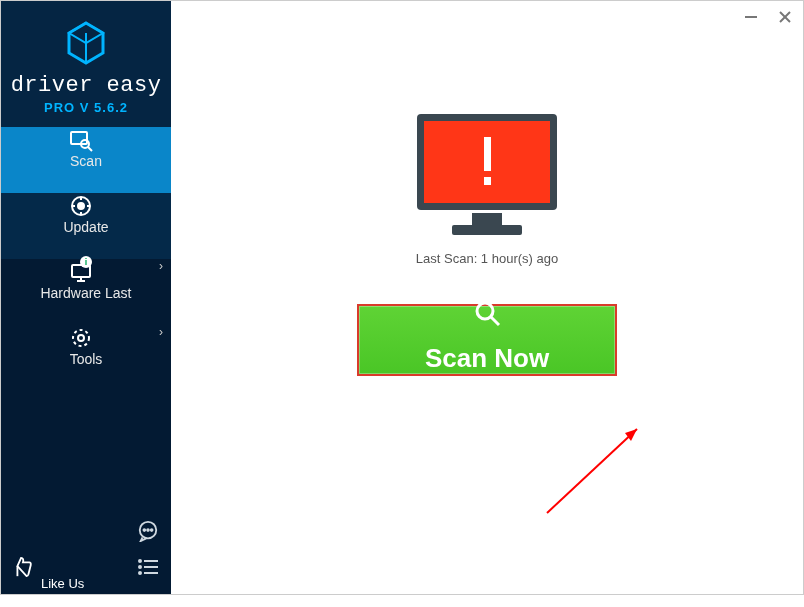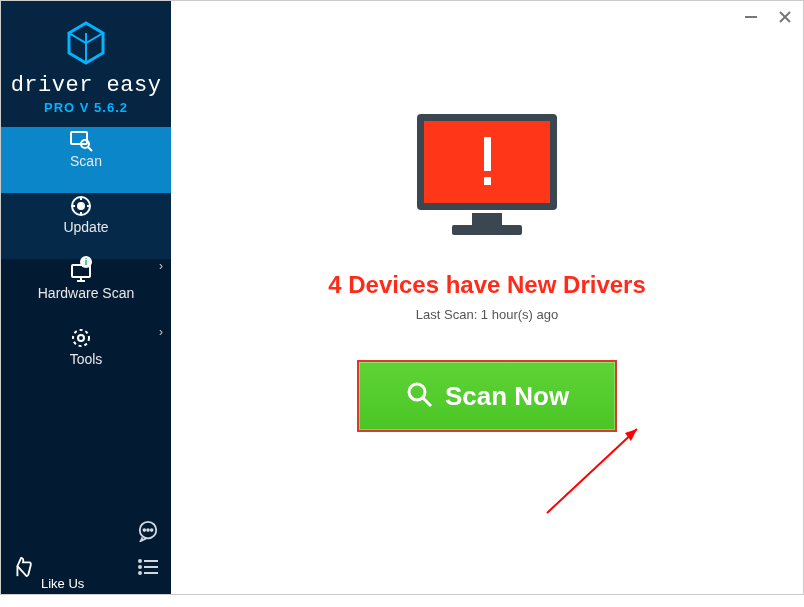--- a/index.html
+++ b/index.html
@@ -112,24 +112,25 @@
   }
   .lastscan { color: #555; font-size: 13px; margin-top: 8px; }
   .scan-btn {
     margin-top: 38px;
     width: 260px;
     height: 72px;
     background: linear-gradient(#5fd335, #4ac626);
     border: 2px solid #d93b2b;
     display: flex;
     align-items: center;
-    justify-content: center;
+    justify-content: flex-end;
     gap: 12px;
     cursor: pointer;
     box-shadow: inset 0 0 0 1px rgba(255,255,255,0.3);
+    flex-direction: column;
   }
   .scan-btn-text {
     color: #fff;
     font-size: 26px;
     font-weight: 800;
   }
   .arrow-annot {
     position: absolute;
     left: 366px;
     top: 422px;
@@ -194,21 +195,21 @@
 
       <div class="nav-item">
         <span class="nav-icon" style="position:relative">
           <svg width="24" height="24" viewBox="0 0 24 24" fill="none" stroke="#fff" stroke-width="2">
             <rect x="3" y="5" width="18" height="12" rx="1"></rect>
             <line x1="8" y1="21" x2="16" y2="21"></line>
             <line x1="12" y1="17" x2="12" y2="21"></line>
           </svg>
           <span class="badge">i</span>
         </span>
-        <span>Hardware Scan</span>
+        <span>Hardware Last</span>
         <span class="nav-chevron">›</span>
       </div>
 
       <div class="nav-item">
         <span class="nav-icon">
           <svg width="24" height="24" viewBox="0 0 24 24" fill="none" stroke="#fff" stroke-width="2">
             <circle cx="12" cy="12" r="8" stroke-dasharray="3 3"></circle>
             <circle cx="12" cy="12" r="3"></circle>
           </svg>
         </span>
@@ -269,21 +270,20 @@
       <svg width="150" height="130" viewBox="0 0 150 130">
         <rect x="5" y="5" width="140" height="96" rx="4" fill="#3a4750"></rect>
         <rect x="12" y="12" width="126" height="82" fill="#ff3617"></rect>
         <rect x="60" y="104" width="30" height="12" fill="#3a4750"></rect>
         <rect x="40" y="116" width="70" height="10" rx="2" fill="#3a4750"></rect>
         <rect x="72" y="28" width="7" height="34" fill="#fff"></rect>
         <rect x="72" y="68" width="7" height="8" fill="#fff"></rect>
       </svg>
     </div>
 
-    <div class="headline">4 Devices have New Drivers</div>
     <div class="lastscan">Last Scan: 1 hour(s) ago</div>
 
     <div class="scan-btn">
       <span>
         <svg width="28" height="28" viewBox="0 0 28 28" fill="none" stroke="#fff" stroke-width="3">
           <circle cx="12" cy="12" r="8"></circle>
           <line x1="18" y1="18" x2="26" y2="26"></line>
         </svg>
       </span>
       <span class="scan-btn-text">Scan Now</span>

